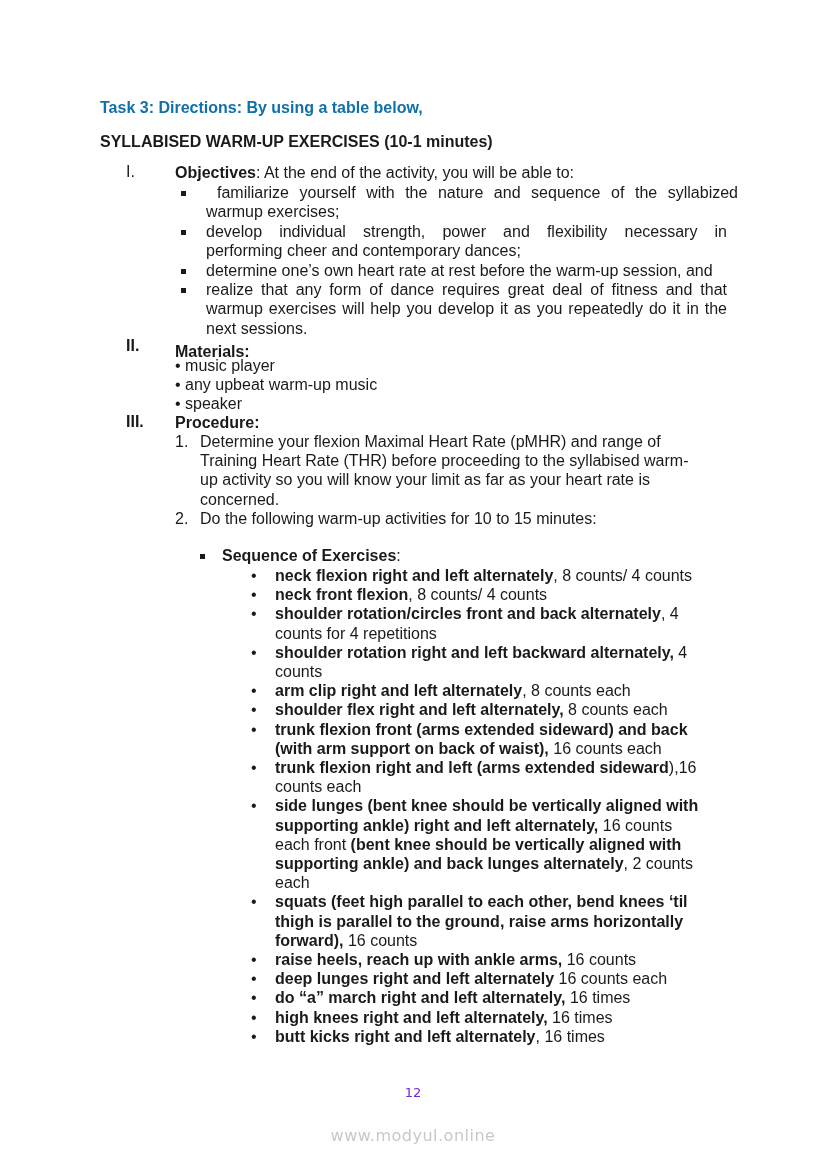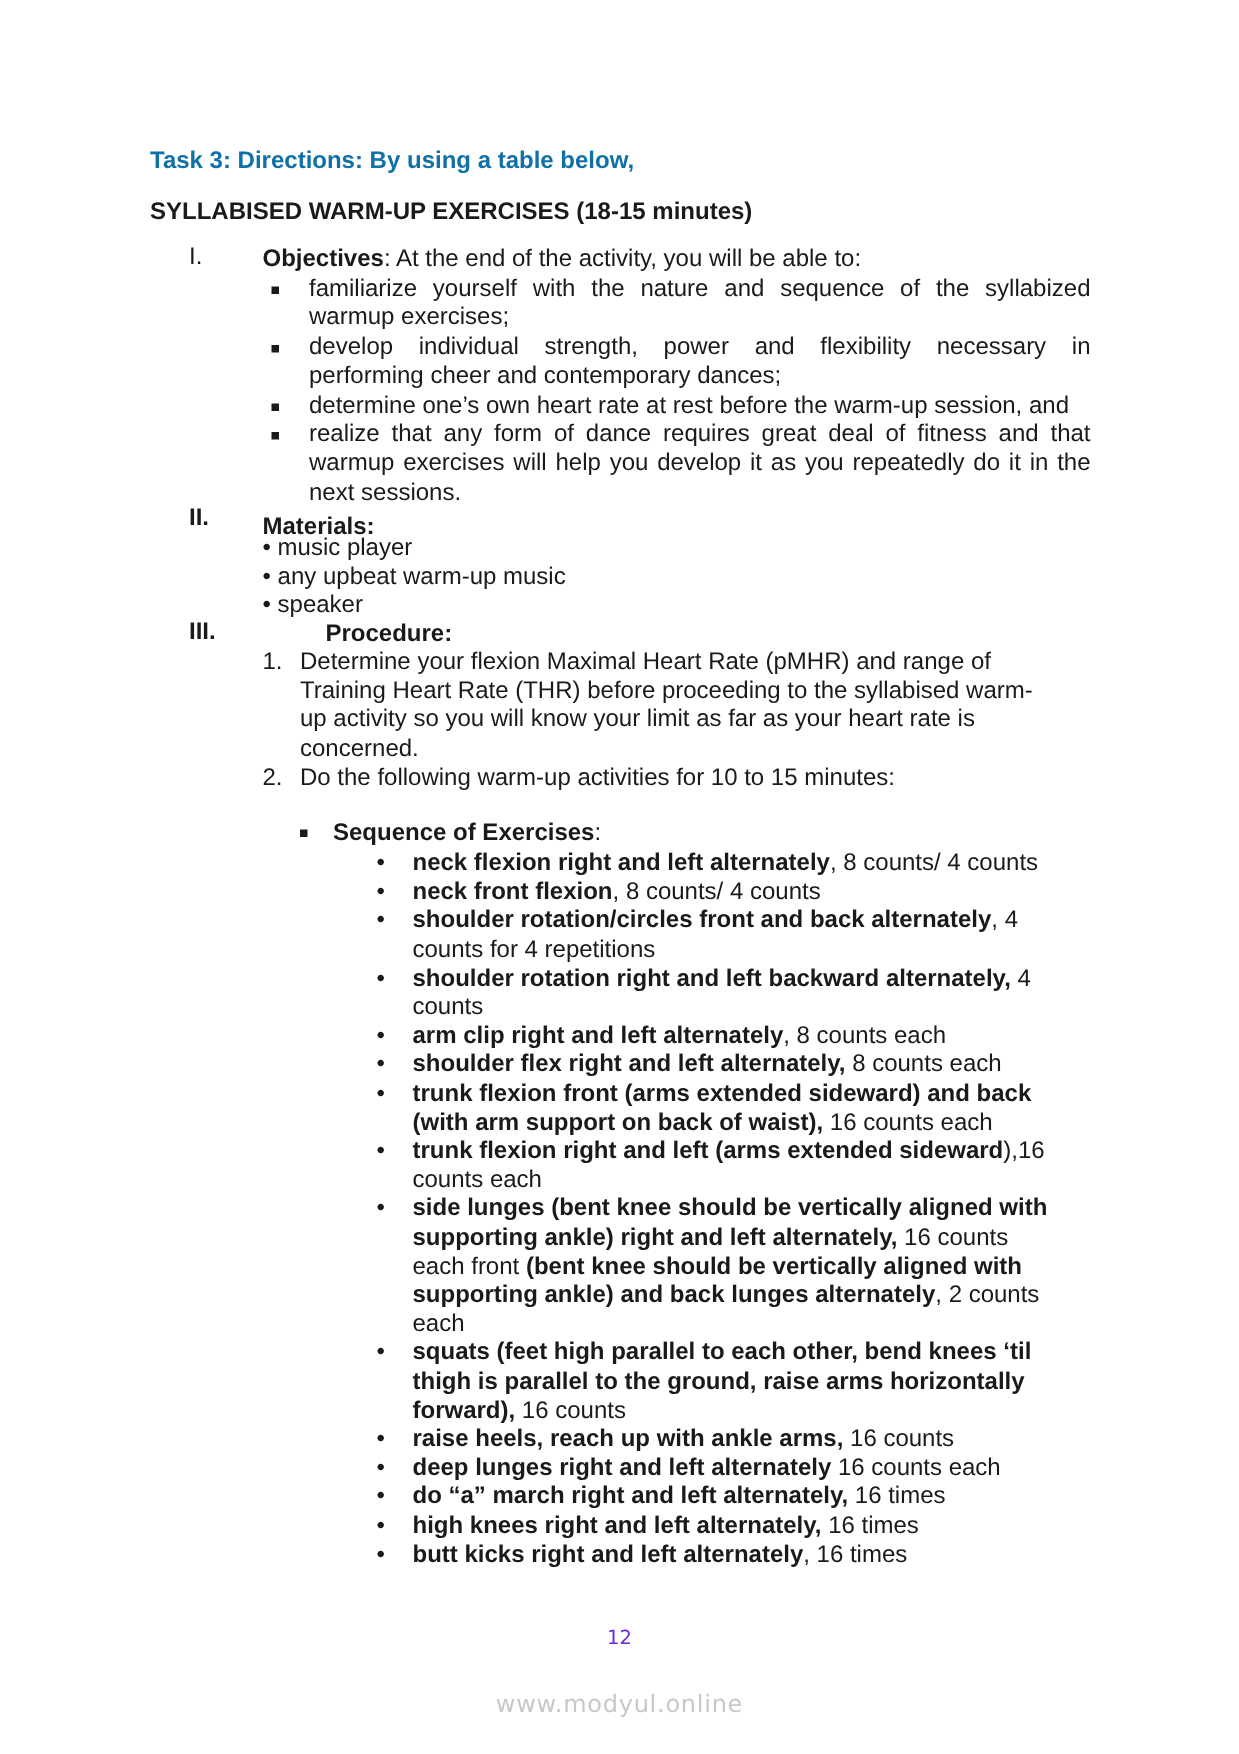--- a/index.html
+++ b/index.html
@@ -15,49 +15,49 @@
   .sq { display:inline-block; width:5px; height:5px; background:#1a1a1a; }
   .just { text-align:justify; text-align-last:justify; white-space:normal; }
   .pagenum { left:0; width:826px; top:1085px; text-align:center; font-size:13px; color:#6d28d9; font-family:"DejaVu Sans", sans-serif; }
   .wm { left:0; width:826px; top:1126px; text-align:center; font-size:16px; color:#c8c8c8; font-family:"DejaVu Sans", sans-serif; letter-spacing:0.5px; }
 </style>
 </head>
 <body>
 
 <div class="page">
   <div class="abs task">Task 3: Directions: By using a table below,</div>
-  <div class="abs title">SYLLABISED WARM-UP EXERCISES (18-15 minutes)</div>
+  <div class="abs title">SYLLABISED WARM-UP EXERCISES (10-1 minutes)</div>
 
   <div class="abs roman" style="left:126px;top:163px;">I.</div>
   <div class="abs line" style="left:175px;top:163px;">
     <span class="b">Objectives</span><span>: At the end of the activity, you will be able to:</span>
   </div>
   <div id="objectives-list">
       <span class="abs sq" style="left: 181px; top: 191px;"></span>
-      <div class="abs line just" style="width: 521px; left: 206px; top: 183px;">familiarize yourself with the nature and sequence of the syllabized</div>
+      <div class="abs line just" style="width: 521px; left: 217px; top: 183px;">familiarize yourself with the nature and sequence of the syllabized</div>
       <div class="abs line" style="left: 206px; top: 202.4px;">warmup exercises;</div>
       <span class="abs sq" style="left: 181px; top: 229.8px;"></span>
       <div class="abs line just" style="width: 521px; left: 206px; top: 221.8px;">develop individual strength, power and flexibility necessary in</div>
       <div class="abs line" style="left: 206px; top: 241.2px;">performing cheer and contemporary dances;</div>
       <span class="abs sq" style="left: 181px; top: 268.6px;"></span>
       <div class="abs line" style="left: 206px; top: 260.6px;">determine one’s own heart rate at rest before the warm-up session, and</div>
       <span class="abs sq" style="left: 181px; top: 288px;"></span>
       <div class="abs line just" style="width: 521px; left: 206px; top: 280px;">realize that any form of dance requires great deal of fitness and that</div>
       <div class="abs line just" style="width: 521px; left: 206px; top: 299.4px;">warmup exercises will help you develop it as you repeatedly do it in the</div>
       <div class="abs line" style="left: 206px; top: 318.8px;">next sessions.</div>
     </div>
 
   <div class="abs roman b" style="left:126px;top:337px;">II.</div>
   <div class="abs line b" style="left:175px;top:326px;margin-top:16px;">Materials:</div>
   <div class="abs line" style="left:175px;top:356px;">• music player</div>
   <div class="abs line" style="left:175px;top:375px;">• any upbeat warm-up music</div>
   <div class="abs line" style="left:175px;top:394px;">• speaker</div>
 
   <div class="abs roman b" style="left:126px;top:413px;">III.</div>
-  <div class="abs line b" style="left:175px;top:413px;margin-left:42px;">Procedure:</div>
+  <div class="abs line b" style="left:175px;top:413px;">Procedure:</div>
   <div id="procedure-steps">
       <div class="abs line" style="left: 175px; top: 432px;">1.</div>
       <div class="abs line" style="left: 200px; top: 432px;">Determine your flexion Maximal Heart Rate (pMHR) and range of</div>
       <div class="abs line" style="left: 200px; top: 451.2px;">Training Heart Rate (THR) before proceeding to the syllabised warm-</div>
       <div class="abs line" style="left: 200px; top: 470.4px;">up activity so you will know your limit as far as your heart rate is</div>
       <div class="abs line" style="left: 200px; top: 489.6px;">concerned.</div>
       <div class="abs line" style="left: 175px; top: 508.8px;">2.</div>
       <div class="abs line" style="left: 200px; top: 508.8px;">Do the following warm-up activities for 10 to 15 minutes:</div>
     </div>
 

